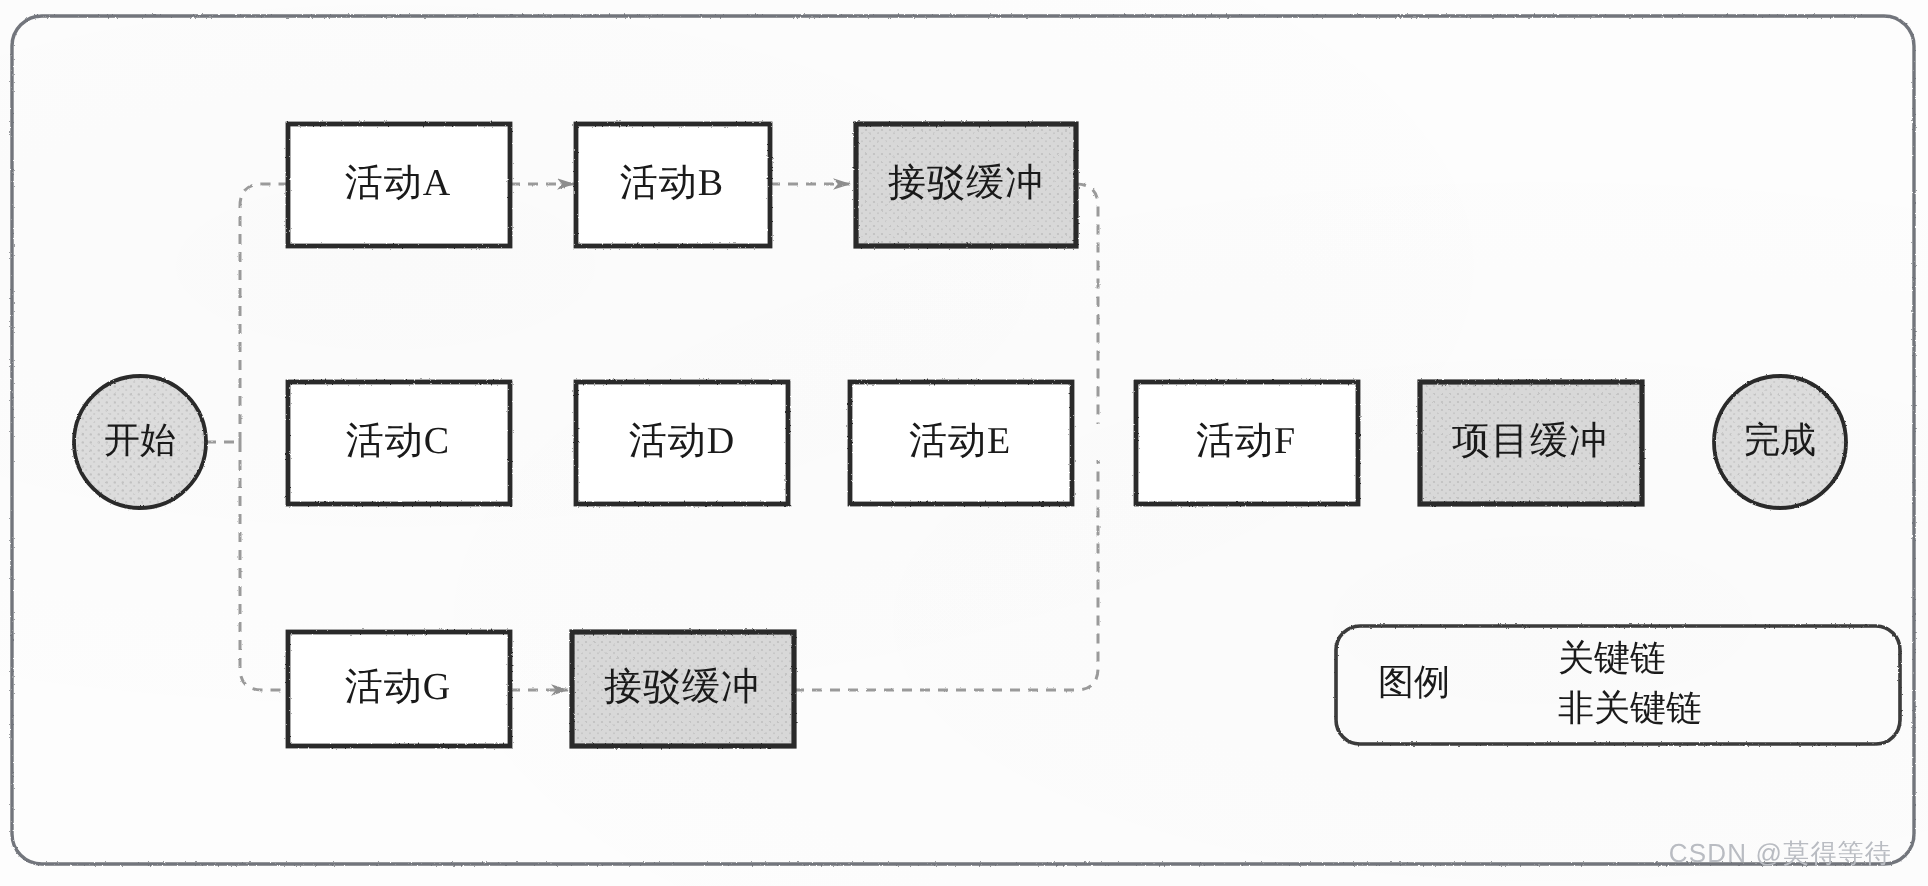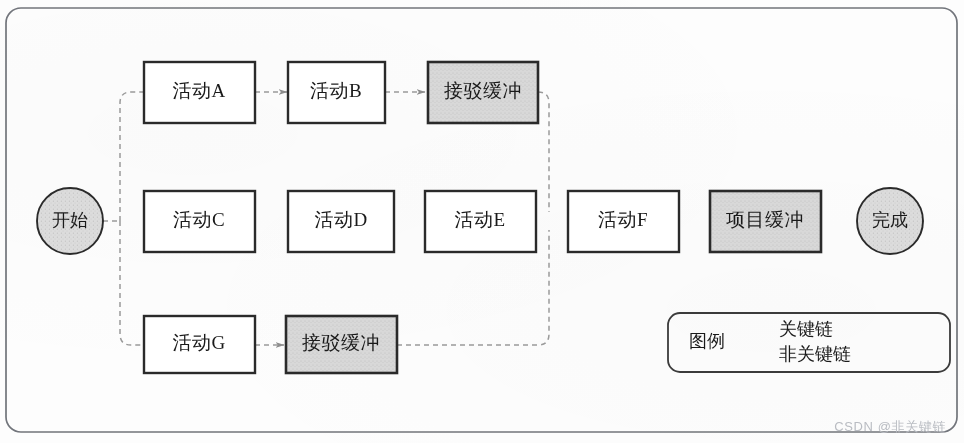--- a/index.html
+++ b/index.html
@@ -216,14 +216,14 @@
         <path d="M860,331 L915,331" fill="none" stroke="#3a3a3a" stroke-width="1.7" marker-end="url(#arrowLegend)"></path>
       </g>
 
       <text class="legendlabel" x="779" y="356">非关键链</text>
       <g filter="url(#roughen)">
         <path d="M862,356 L912,356" fill="none" stroke="#8a8a8a" stroke-width="1.5" stroke-dasharray="5,4" marker-end="url(#arrowLegendDash)"></path>
       </g>
     </g>
   </svg>
 
-  <div class="watermark">CSDN @非关键链</div>
+  <div class="watermark">CSDN @莫得等待</div>
 </div>
 
 </body></html>

